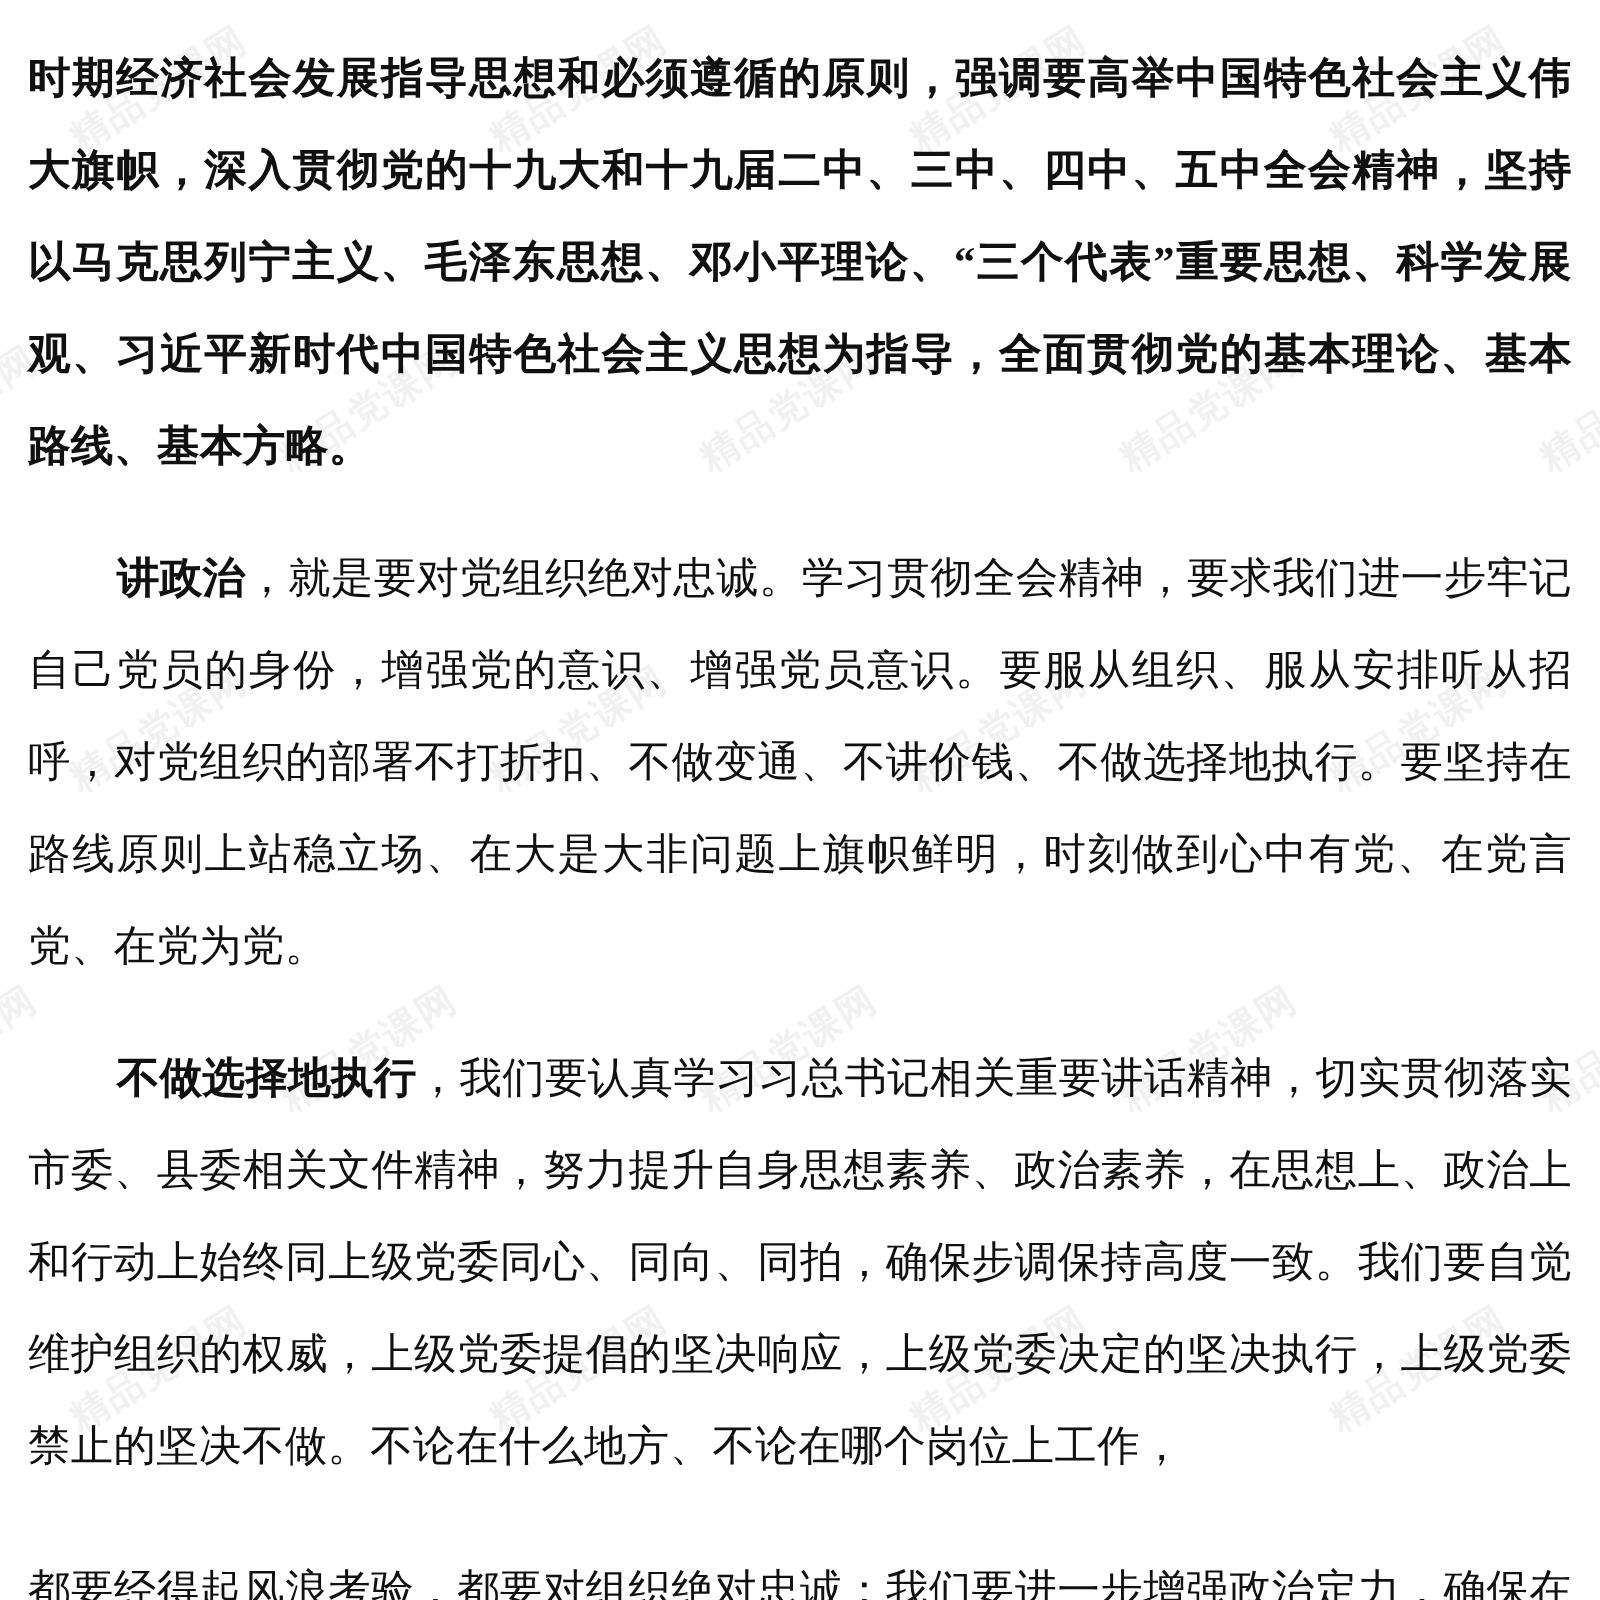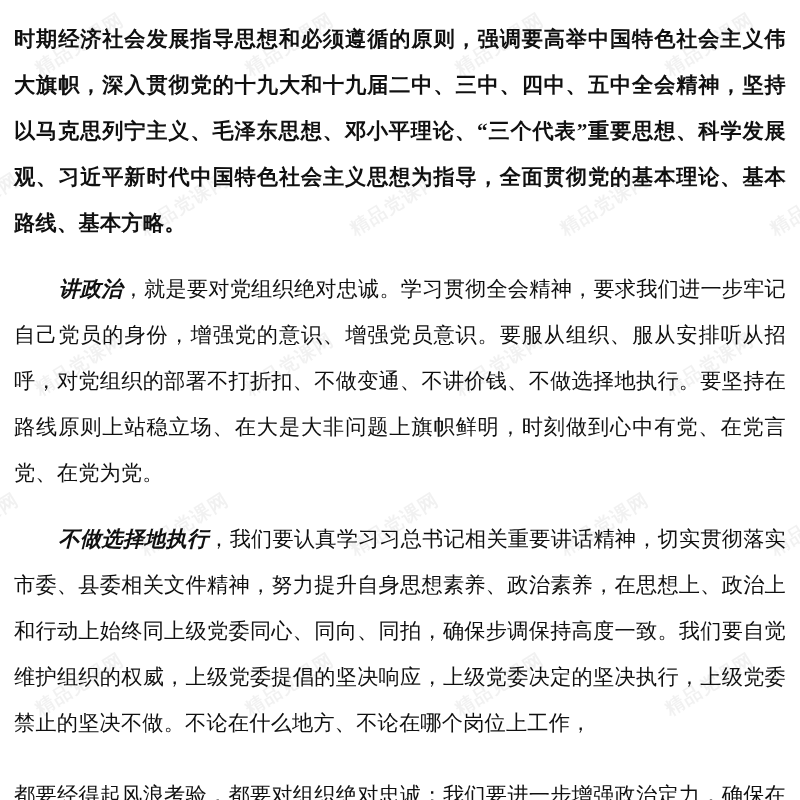--- a/index.html
+++ b/index.html
@@ -64,21 +64,20 @@
 
   
   .para.strong-para {
     font-weight: 700;
     letter-spacing: 0.3px;
   }
 
   
   .lead {
     font-weight: 700;
-    font-style: italic;
   }
 
   
   .indent {
     text-indent: 2.1em;
   }
 
   .gap-sm { height: 16px; }
   .gap-md { height: 20px; }
   .gap-lg { height: 26px; }

